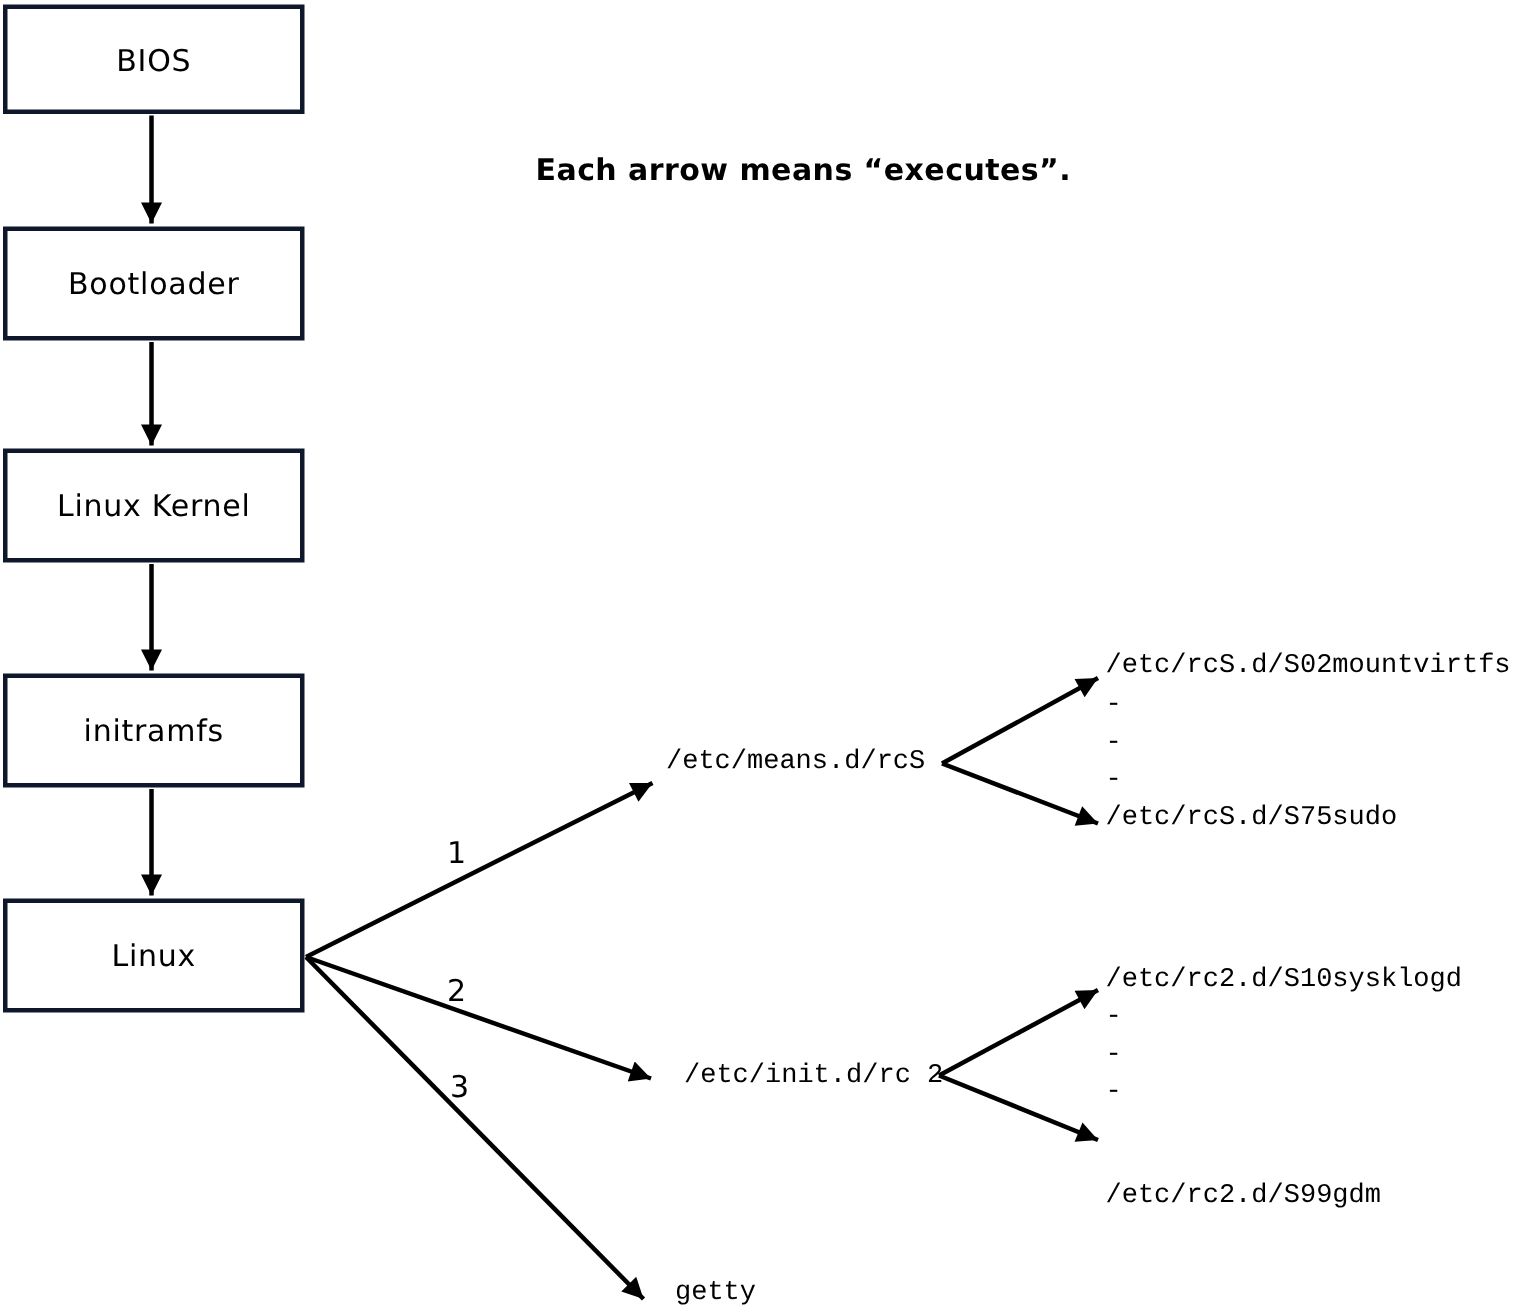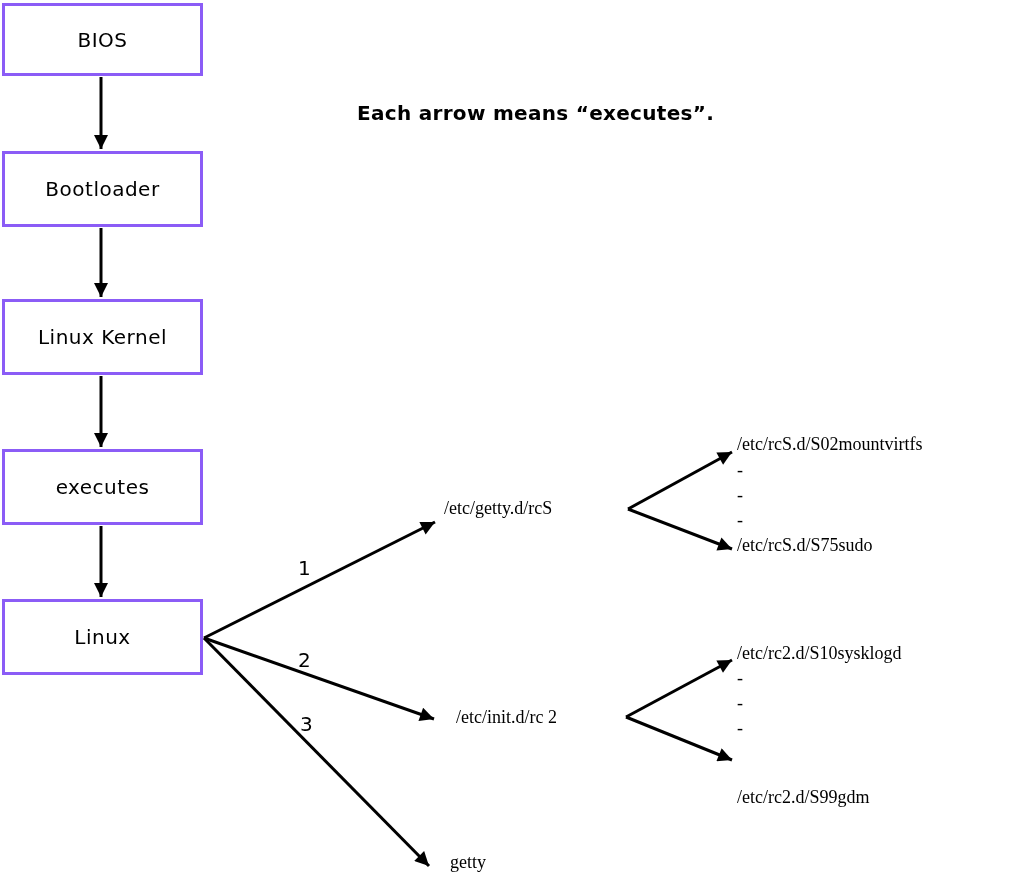--- a/index.html
+++ b/index.html
@@ -12,21 +12,21 @@
     color: #000000;
     font-family: "DejaVu Sans", sans-serif;
     overflow: hidden;
   }
   .canvas-svg { position: absolute; left: 0; top: 0; width: 1024px; height: 875px; }
   .box {
     position: absolute;
     left: 2px;
     width: 201px;
     box-sizing: border-box;
-    border: 3px solid #8b5cf6;
+    border: 3px solid #0f172a;
     background: #ffffff;
     display: flex;
     align-items: center;
     justify-content: center;
     font-size: 20px;
     letter-spacing: 0.5px;
   }
   .box-bios       { top: 3px;   height: 73px; }
   .box-bootloader { top: 151px; height: 76px; }
   .box-kernel     { top: 299px; height: 76px; }
@@ -36,21 +36,21 @@
     position: absolute;
     left: 357px;
     top: 101px;
     font-size: 20px;
     letter-spacing: 0.3px;
     white-space: pre;
     font-weight: bold;
   }
   .mono {
     position: absolute;
-    font-family: Liberation Serif, serif;
+    font-family: Liberation Mono, monospace;
     font-size: 18px;
     line-height: 22px;
     white-space: pre;
   }
   .num {
     position: absolute;
     font-size: 20px;
     line-height: 24px;
   }
   .pos-rcs   { left: 444px; top: 497px; }
@@ -102,33 +102,33 @@
   <div class="box box-bios">
     <span>BIOS</span>
   </div>
   <div class="box box-kernel">
     <span>Linux Kernel</span>
   </div>
   <div class="box box-bootloader">
     <span>Bootloader</span>
   </div>
   <div class="box box-initramfs">
-    <span>executes</span>
+    <span>initramfs</span>
   </div>
   <div class="box box-init">
     <span>Linux</span>
   </div>
 
   <div class="caption">Each arrow means “executes”.</div>
 
   <div class="num pos-n1">1</div>
   <div class="num pos-n2">2</div>
   <div class="num pos-n3">3</div>
 
-  <div class="mono pos-rcs">/etc/getty.d/rcS</div>
+  <div class="mono pos-rcs">/etc/means.d/rcS</div>
   <div class="mono pos-rc2">/etc/init.d/rc 2</div>
   <div class="mono pos-getty">getty</div>
 
   <div class="mono pos-s02">/etc/rcS.d/S02mountvirtfs</div>
   <div class="mono pos-da1">-</div>
   <div class="mono pos-da2">-</div>
   <div class="mono pos-da3">-</div>
   <div class="mono pos-s75">/etc/rcS.d/S75sudo</div>
 
   <div class="mono pos-s10">/etc/rc2.d/S10sysklogd</div>

